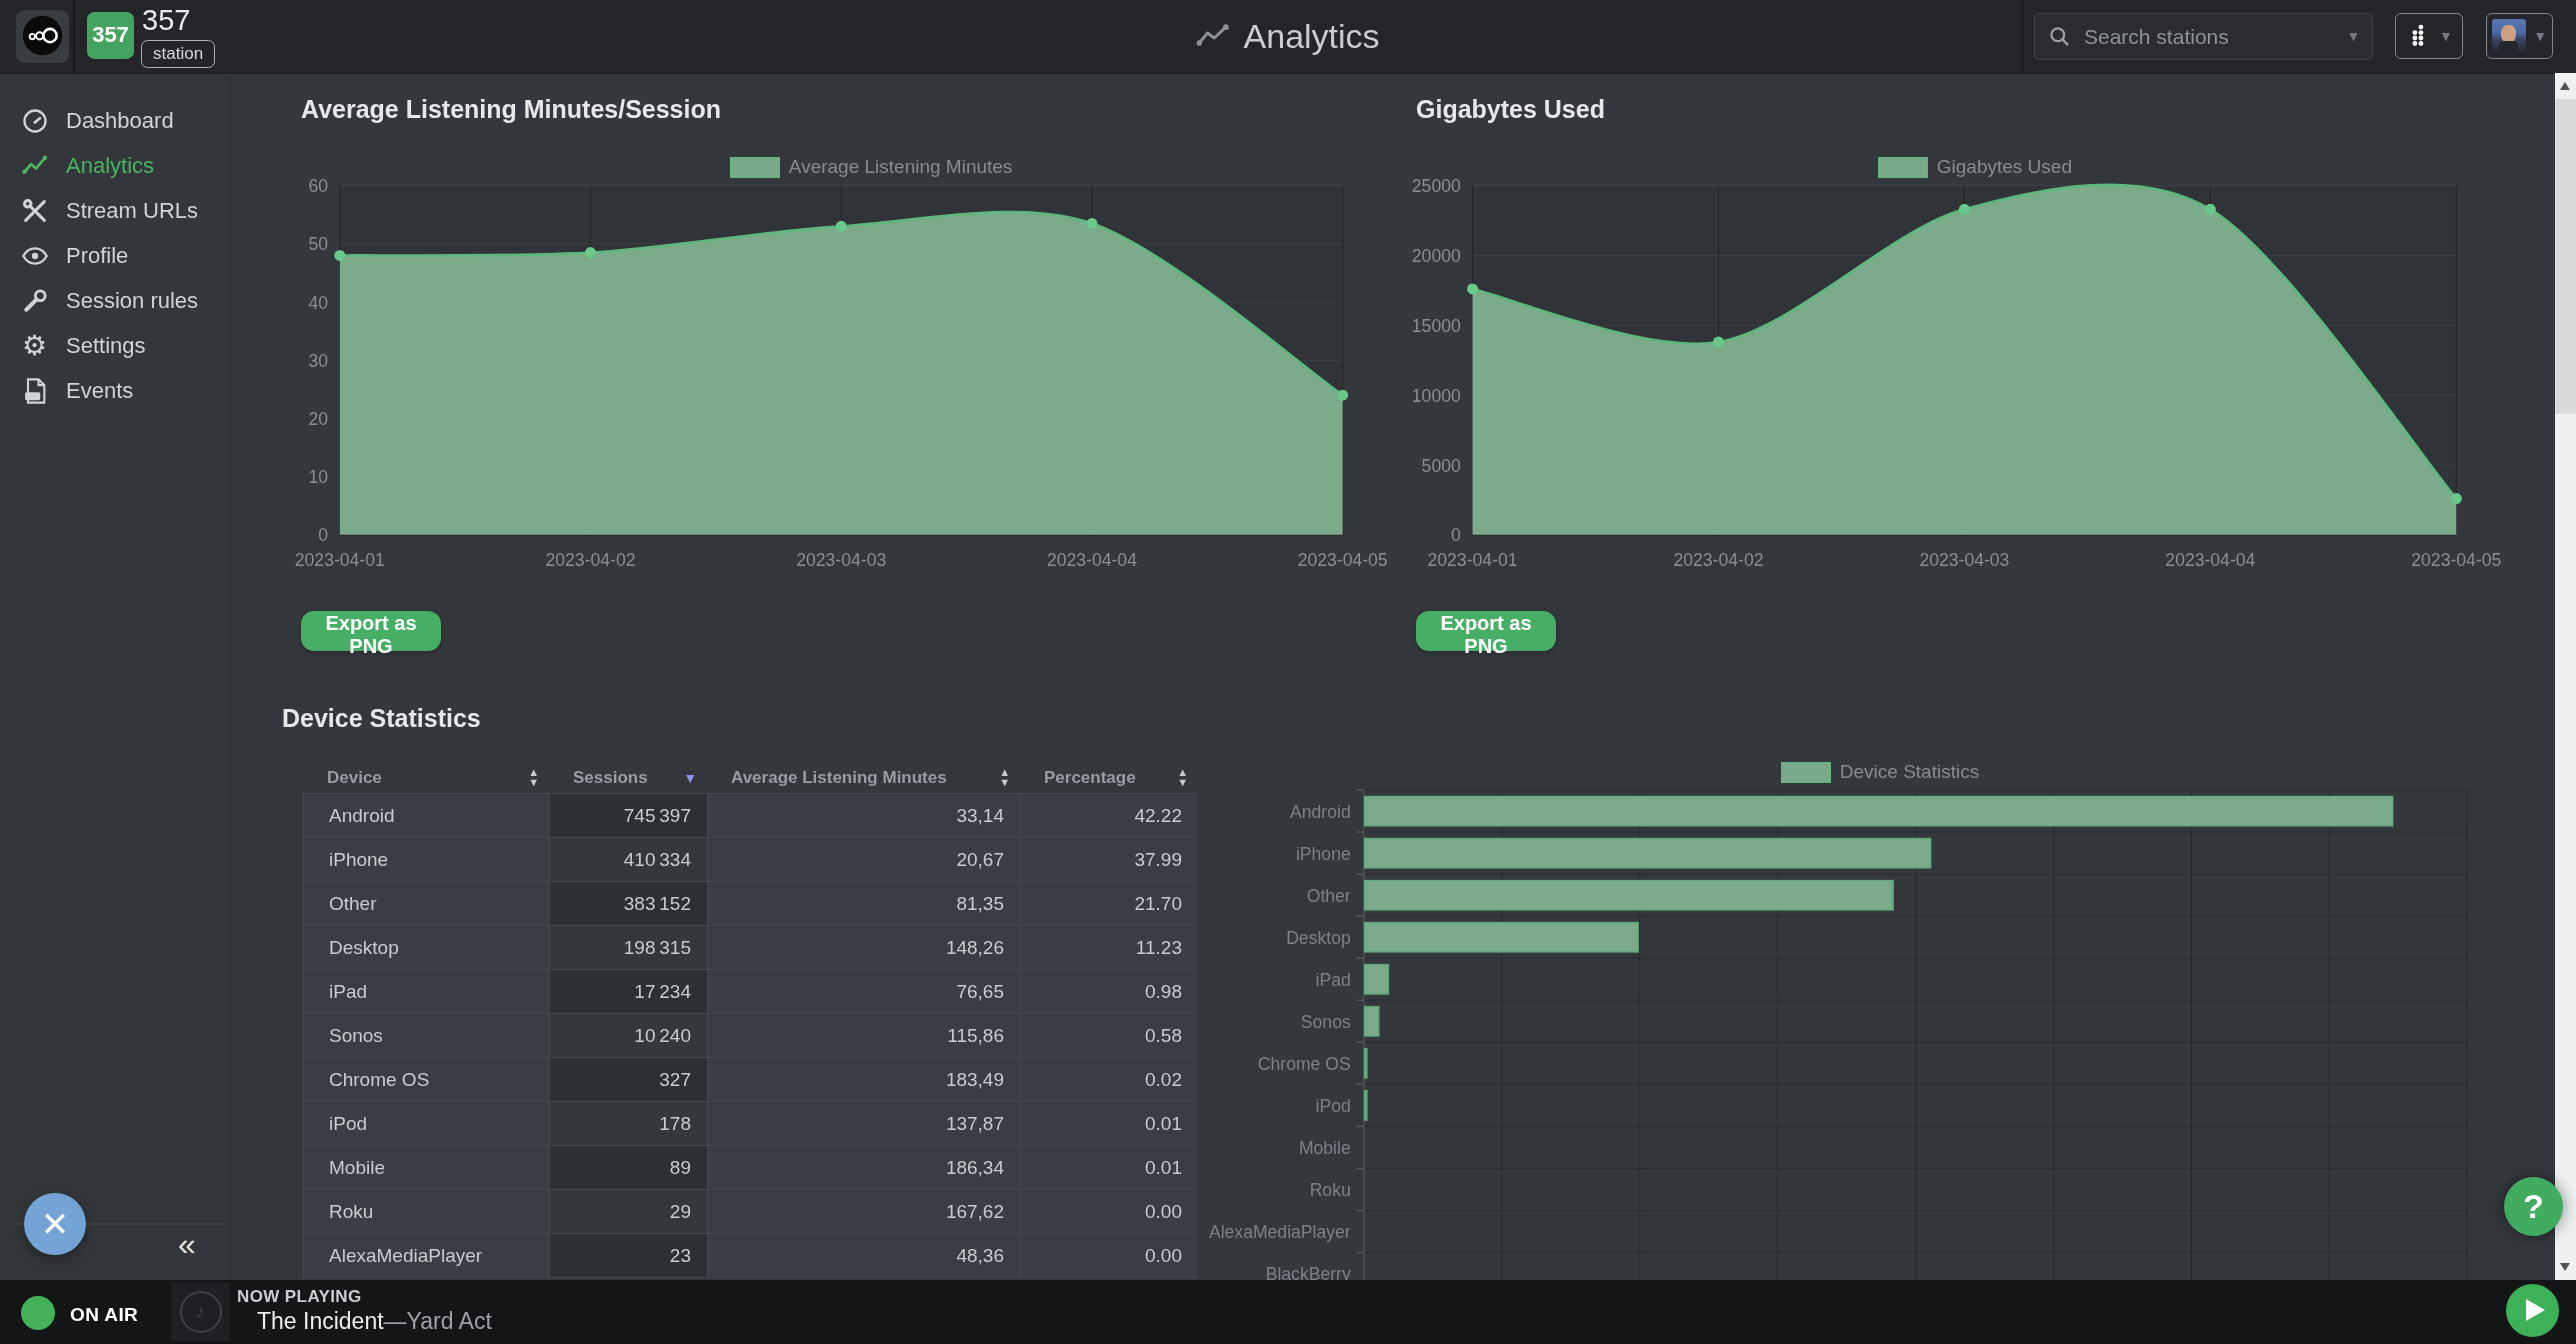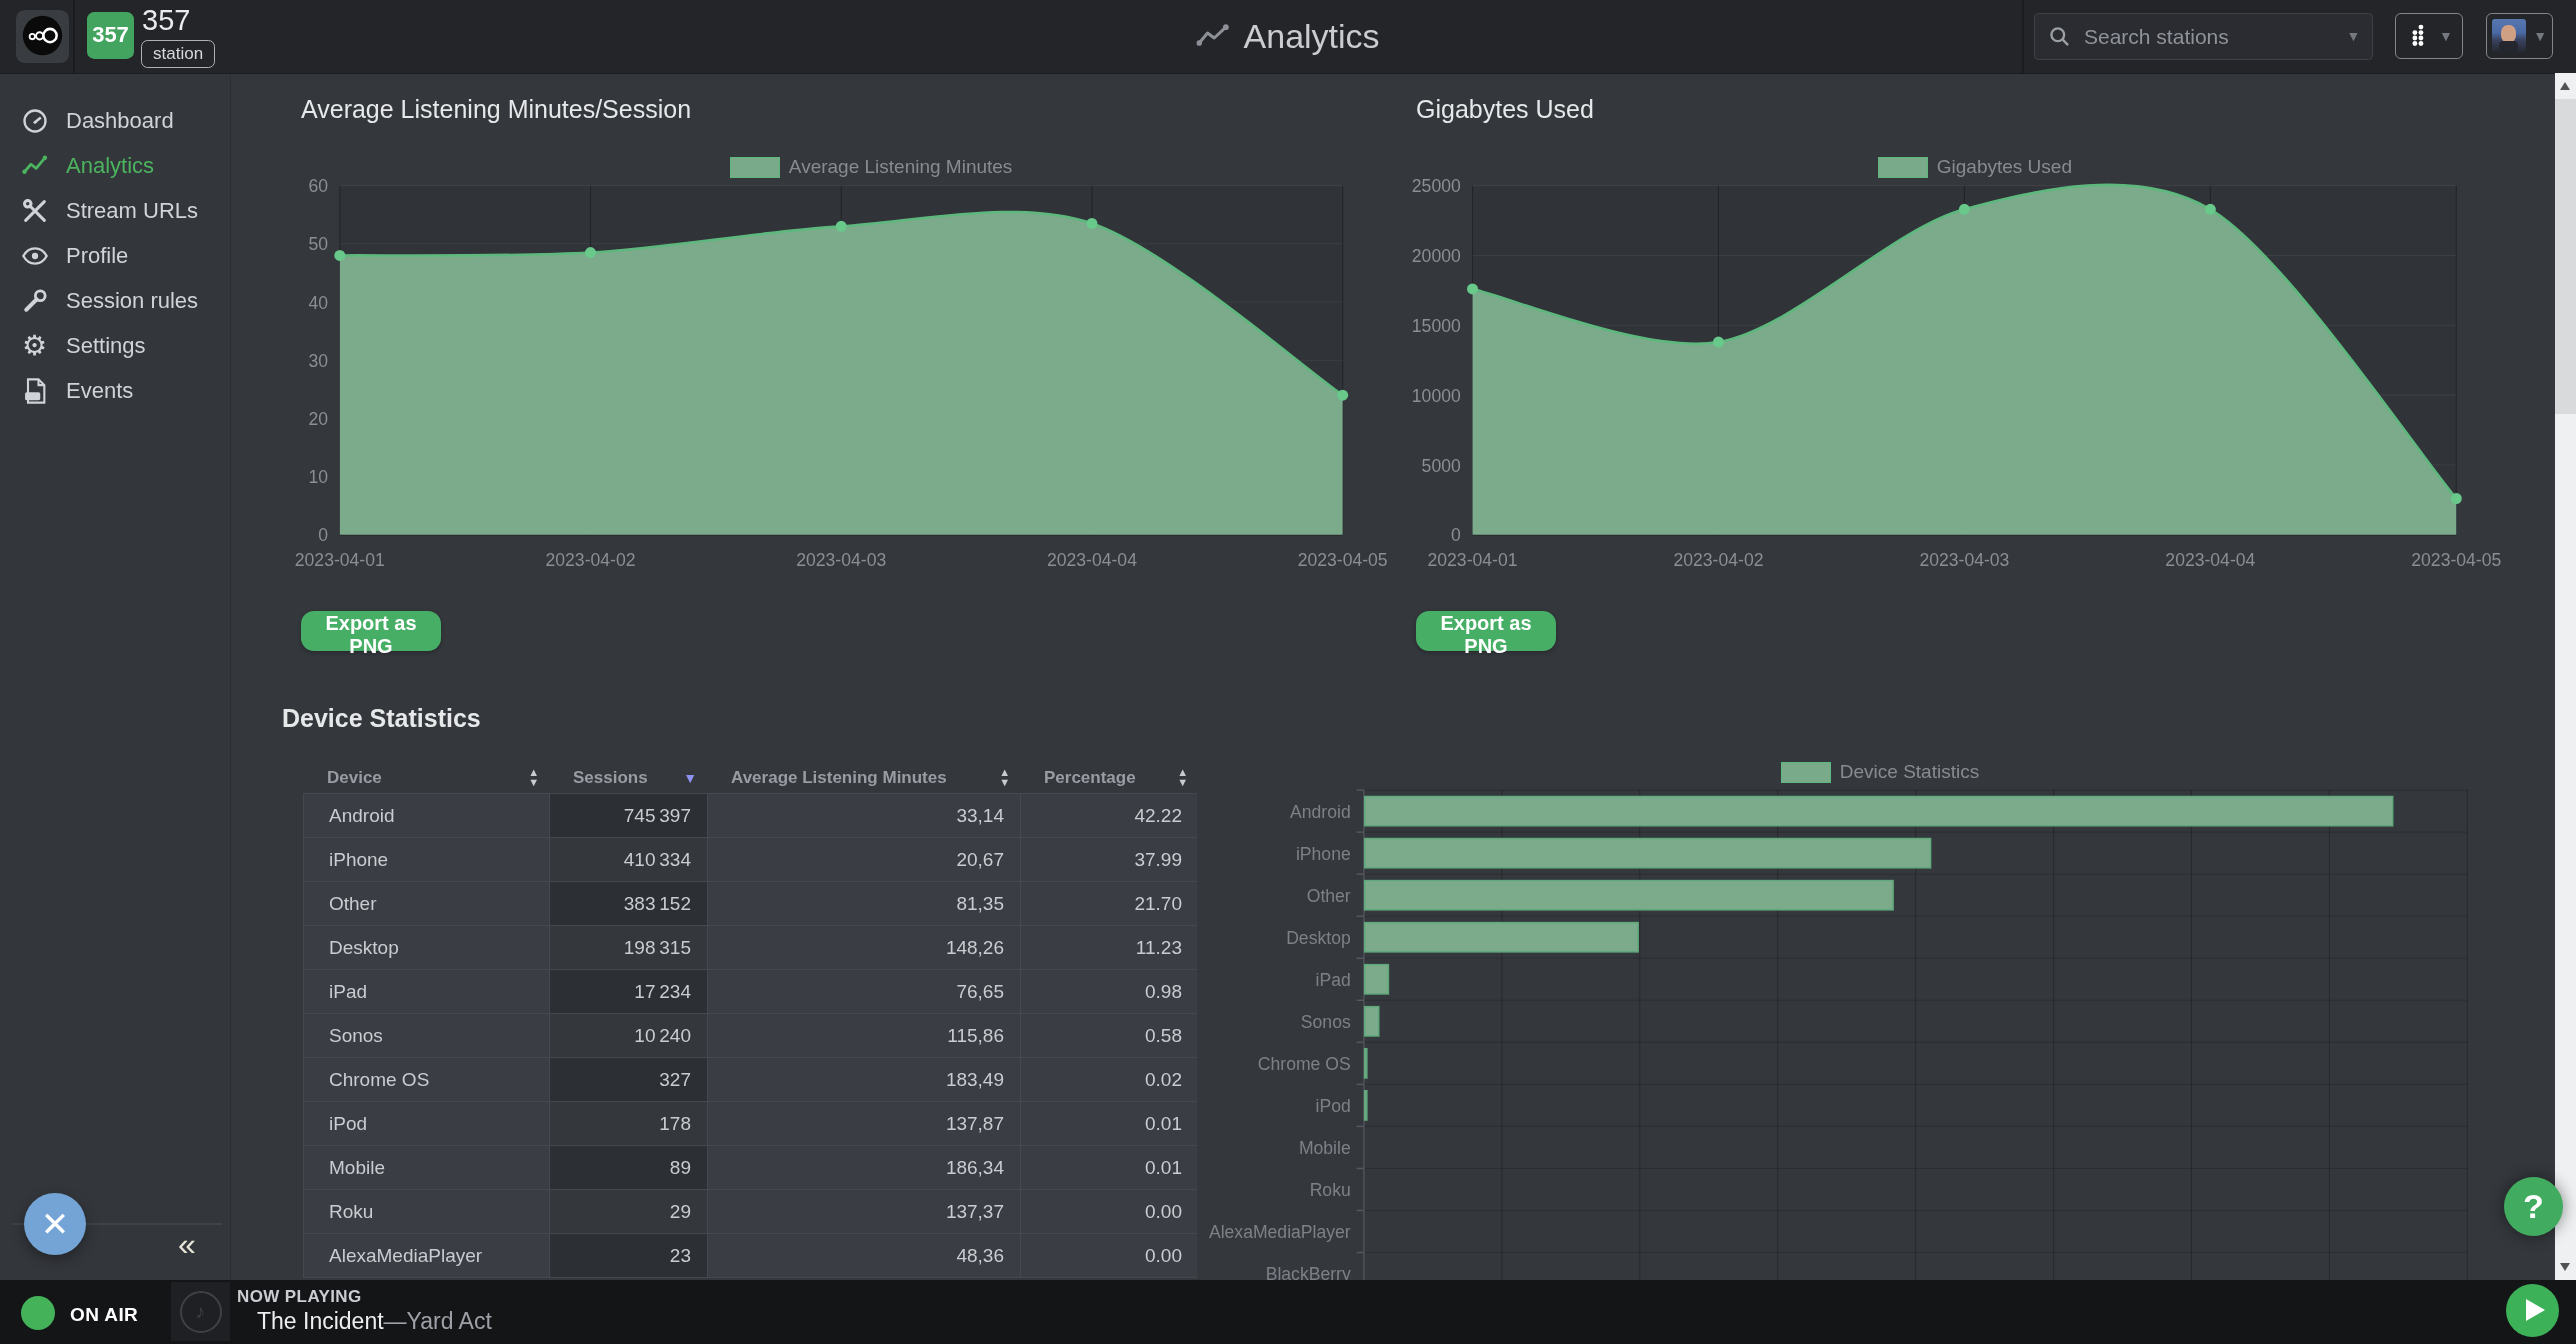--- a/index.html
+++ b/index.html
@@ -55,21 +55,21 @@
 
   
   .close-fab{position:absolute;left:24px;top:1193px;width:62px;height:62px;border-radius:50%;
            background:#74a3d6;color:#fff;font-size:34px;display:flex;align-items:center;
            justify-content:center;z-index:30;box-shadow:0 4.4px 13.2px rgba(0,0,0,.35);cursor:pointer;}
   .help-fab{position:absolute;left:2504px;top:1177px;width:59px;height:59px;border-radius:50%;
            background:#41ab5f;color:#fff;font-size:34px;font-weight:bold;display:flex;align-items:center;
            justify-content:center;z-index:30;box-shadow:0 0 16px rgba(0,0,0,.45);cursor:pointer;}
 
   
-  .chart-title{position:absolute;font-size:25px;font-weight:normal;color:#e6e8ea;z-index:6;}
+  .chart-title{position:absolute;font-size:25px;font-weight:bold;color:#e6e8ea;z-index:6;}
   .legend{position:absolute;display:flex;align-items:center;gap:8.8px;z-index:6;cursor:pointer;}
   .legend .swatch{width:50px;height:21px;background:#79aa8a;border:1.5px solid #5eb87e;box-sizing:border-box;}
   .legend .llabel{font-size:19px;color:#888c92;}
   .export-btn{position:absolute;width:140px;height:40px;background:#47ae66;border:none;border-radius:13px;
            color:#fff;font-size:20px;font-weight:bold;font-family:"Liberation Sans",sans-serif;
            cursor:pointer;z-index:6;box-shadow:0 1.5px 4.4px rgba(0,0,0,.25);}
   .section-title{position:absolute;left:282px;top:704px;font-size:25px;font-weight:bold;color:#e6e8ea;z-index:6;}
 
   #charts-svg{position:absolute;left:0;top:0;width:2576px;height:1344px;z-index:4;}
 
@@ -499,21 +499,21 @@
           </tr>
           <tr>
             <td class="dev">Mobile</td>
             <td class=" sorted">89</td>
             <td class="">186,34</td>
             <td class="">0.01</td>
           </tr>
           <tr>
             <td class="dev">Roku</td>
             <td class=" sorted">29</td>
-            <td class="">137,37</td>
+            <td class="">167,62</td>
             <td class="">0.00</td>
           </tr>
           <tr>
             <td class="dev">AlexaMediaPlayer</td>
             <td class=" sorted">23</td>
             <td class="">48,36</td>
             <td class="">0.00</td>
           </tr>
         </tbody>
     </table>

